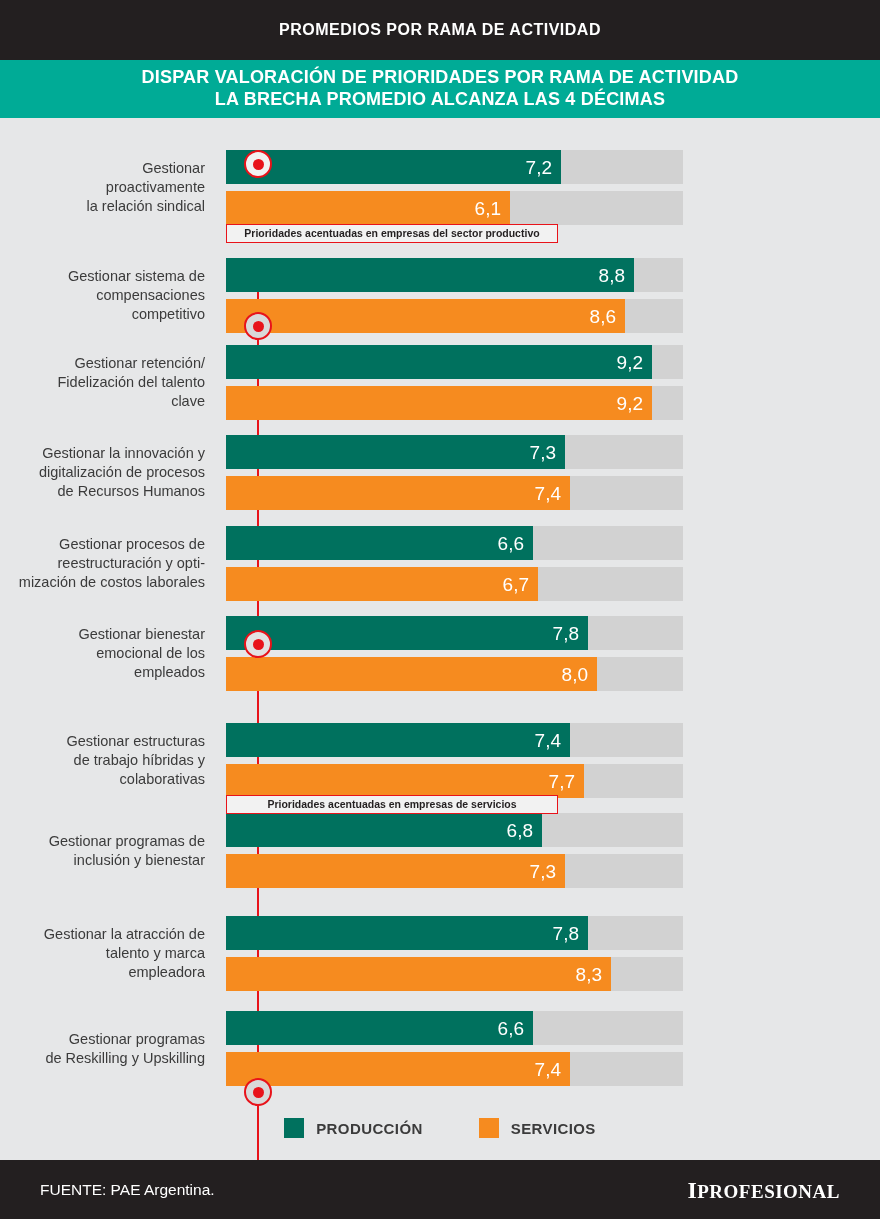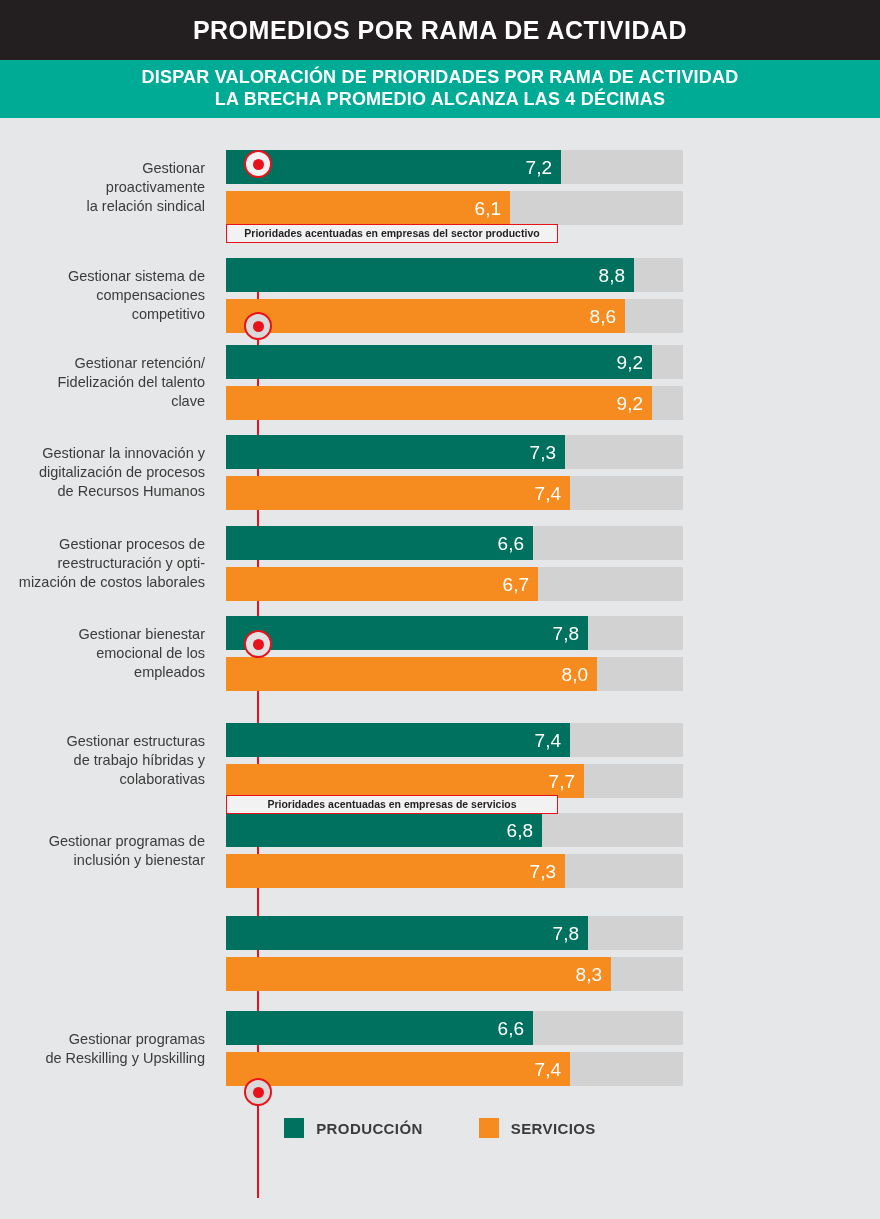--- a/index.html
+++ b/index.html
@@ -12,21 +12,21 @@
   }
   #page{position:relative;width:880px;height:1219px;background:#e6e7e8;}
 
   
   .topbar{
     position:absolute;left:0;top:0;width:880px;height:60px;
     background:#231f20;
     display:flex;align-items:center;justify-content:center;
   }
   .topbar-title{
-    color:#ffffff;font-size:25px;font-weight:bold;letter-spacing:.5px;
+    color:#ffffff;font-size:16px;font-weight:bold;letter-spacing:.5px;
     text-align:center;line-height:1;
   }
   .subbar{
     position:absolute;left:0;top:60px;width:880px;height:58px;
     background:#00ab96;
     display:flex;flex-direction:column;align-items:center;justify-content:center;
   }
   .subbar-line{
     color:#ffffff;font-size:18px;font-weight:bold;letter-spacing:.2px;
     text-align:left;line-height:1.22;
@@ -255,20 +255,25 @@
               <span class="barval">6,8</span>
             </div>
           </div>
           <div class="track" style="top: 41px; width: 457px;">
             <div class="bar serv" style="width: 339px; background: rgb(246, 139, 31);">
               <span class="barval">7,3</span>
             </div>
           </div>
         </div>
         <div class="row" style="top: 798px; height: 75px;">
+          <div class="rowlabel" style="top: 9px;">
+            <div>Gestionar la atracción de</div>
+            <div>talento y marca</div>
+            <div>empleadora</div>
+          </div>
           <div class="track" style="top: 0px; width: 457px;">
             <div class="bar prod" style="width: 362px; background: rgb(0, 113, 94);">
               <span class="barval">7,8</span>
             </div>
           </div>
           <div class="track" style="top: 41px; width: 457px;">
             <div class="bar serv" style="width: 385px; background: rgb(246, 139, 31);">
               <span class="barval">8,3</span>
             </div>
           </div>
@@ -318,14 +323,18 @@
     <div class="legend-item">
       <span class="legend-swatch" id="sw0" style="background: rgb(0, 113, 94);"></span>
       <span class="legend-label">PRODUCCIÓN</span>
     </div>
     <div class="legend-item">
       <span class="legend-swatch" id="sw1" style="background: rgb(246, 139, 31);"></span>
       <span class="legend-label">SERVICIOS</span>
     </div>
   </div>
 
+  <div class="footer">
+    <div class="footer-source">FUENTE: PAE Argentina.</div>
+    <div class="footer-brand"><span>I</span><span class="small">PROFESIONAL</span></div>
+  </div>
 
 </div>
 
 </body></html>

